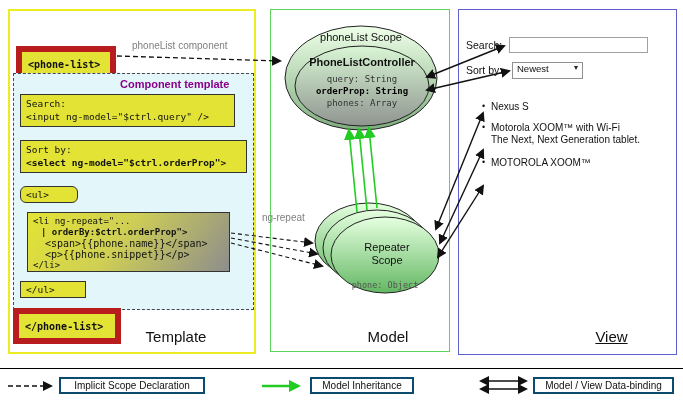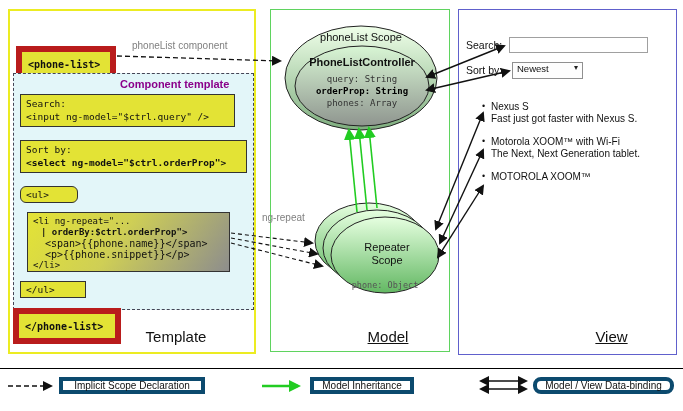--- a/index.html
+++ b/index.html
@@ -22,21 +22,21 @@
   .v-label { position:absolute; font-size:10.5px; color:#111; }
   .v-input { position:absolute; left:509px; top:37px; width:139px; height:16px; border:1px solid #a0a0a0; background:#fff; font-size:10px; padding:0 3px; }
   .v-select { position:absolute; left:512px; top:62px; width:71px; height:17px; border:1px solid #909090; background:#fdfdfd; font-size:9.5px; display:flex; align-items:flex-start; justify-content:space-between; padding:0 4px; color:#111; }
   .v-select .arr { font-size:8px; color:#222; }
   .v-items { position:absolute; left:480px; top:101px; width:196px; font-size:10px; color:#111; }
   .view-item { margin-bottom:10px; }
   .vi-name { display:flex; }
   .vi-name .bullet { width:11px; font-size:9px; padding-left:2px; }
   .vi-snippet { padding-left:11px; line-height:14px; }
   .divider { position:absolute; left:0; top:368px; width:683px; border-top:1.5px solid #000; }
-  .legend-box { position:absolute; height:17px; border:4px solid #0c4a6e; background:#fff; font-size:10px; display:flex; align-items:center; justify-content:center; color:#111;text-align:right; }
+  .legend-box { position:absolute; height:17px; border:2px solid #0c4a6e; background:#fff; font-size:10px; display:flex; align-items:center; justify-content:center; color:#111;text-align:right; }
   svg.overlay { position:absolute; left:0; top:0; width:683px; height:411px; pointer-events:none; z-index:5; }
   svg text { font-family:"Liberation Sans", sans-serif; }
   svg text.mono { font-family:"DejaVu Sans Mono", monospace; }
 </style>
 </head>
 <body>
 
 <div class="canvas">
 
   <div class="panel template-panel"></div>
@@ -71,38 +71,37 @@
   </div>
 
   <div class="codebox" style="left:20px; top:281px; width:66px; height:17px; line-height:12px;">&lt;/ul&gt;</div>
 
   <div class="tagbox" style="left:13px; top:308px; width:108px; height:19px;">&lt;/phone-list&gt;</div>
 
   <div class="panel-label" style="left:8px; top:328px; width:248px;">Template</div>
 
   <div class="gray-label" style="left:262px; top:212px;">ng-repeat</div>
 
-  <div class="panel-label" style="left:270px; top:328px; width:148px;text-decoration:underline;">Model</div>
+  <div class="panel-label" style="left:270px; top:328px; width:148px;">Model</div>
 
   <div class="v-label" style="left:466px; top:39px;">Search:</div>
   <input class="v-input" type="text" value="" style="">
 
   <div class="v-label" style="left:466px; top:64px;">Sort by:</div>
   <div class="v-select">
     <span>Newest</span>
     <span class="arr">▾</span>
   </div>
 
   <div class="v-items">
     <div class="view-item">
       <div class="vi-name">
         <span class="bullet">•</span>
         <span>Nexus S</span>
       </div>
-      <div class="vi-snippet">Fast just got faster with Nexus S.</div>
     </div>
     <div class="view-item">
       <div class="vi-name">
         <span class="bullet">•</span>
         <span>Motorola XOOM™ with Wi-Fi</span>
       </div>
       <div class="vi-snippet">The Next, Next Generation tablet.</div>
     </div>
     <div class="view-item">
       <div class="vi-name">
@@ -110,21 +109,21 @@
         <span>MOTOROLA XOOM™</span>
       </div>
     </div>
   </div>
 
   <div class="panel-label" style="left:458px; top:328px; width:219px;text-decoration:underline;">View</div>
 
   <div class="divider"></div>
   <div class="legend-box" style="left:59px; top:377px; width:146px;">Implicit Scope Declaration</div>
   <div class="legend-box" style="left:310px; top:377px; width:104px;">Model Inheritance</div>
-  <div class="legend-box" style="left:533px; top:377px; width:141px;border-radius:8px;">Model / View Data-binding</div>
+  <div class="legend-box" style="left:533px; top:377px; width:141px;">Model / View Data-binding</div>
 
   <svg class="overlay" viewBox="0 0 683 411">
     <defs>
       <marker id="mA" markerUnits="userSpaceOnUse" markerWidth="12" markerHeight="10" refX="8" refY="5" orient="auto">
         <path d="M0,0 L10,5 L0,10 z" fill="#111"></path>
       </marker>
       <marker id="mAr" markerUnits="userSpaceOnUse" markerWidth="12" markerHeight="10" refX="8" refY="5" orient="auto-start-reverse">
         <path d="M0,0 L10,5 L0,10 z" fill="#111"></path>
       </marker>
       <marker id="mG" markerUnits="userSpaceOnUse" markerWidth="14" markerHeight="12" refX="9" refY="6" orient="auto">

